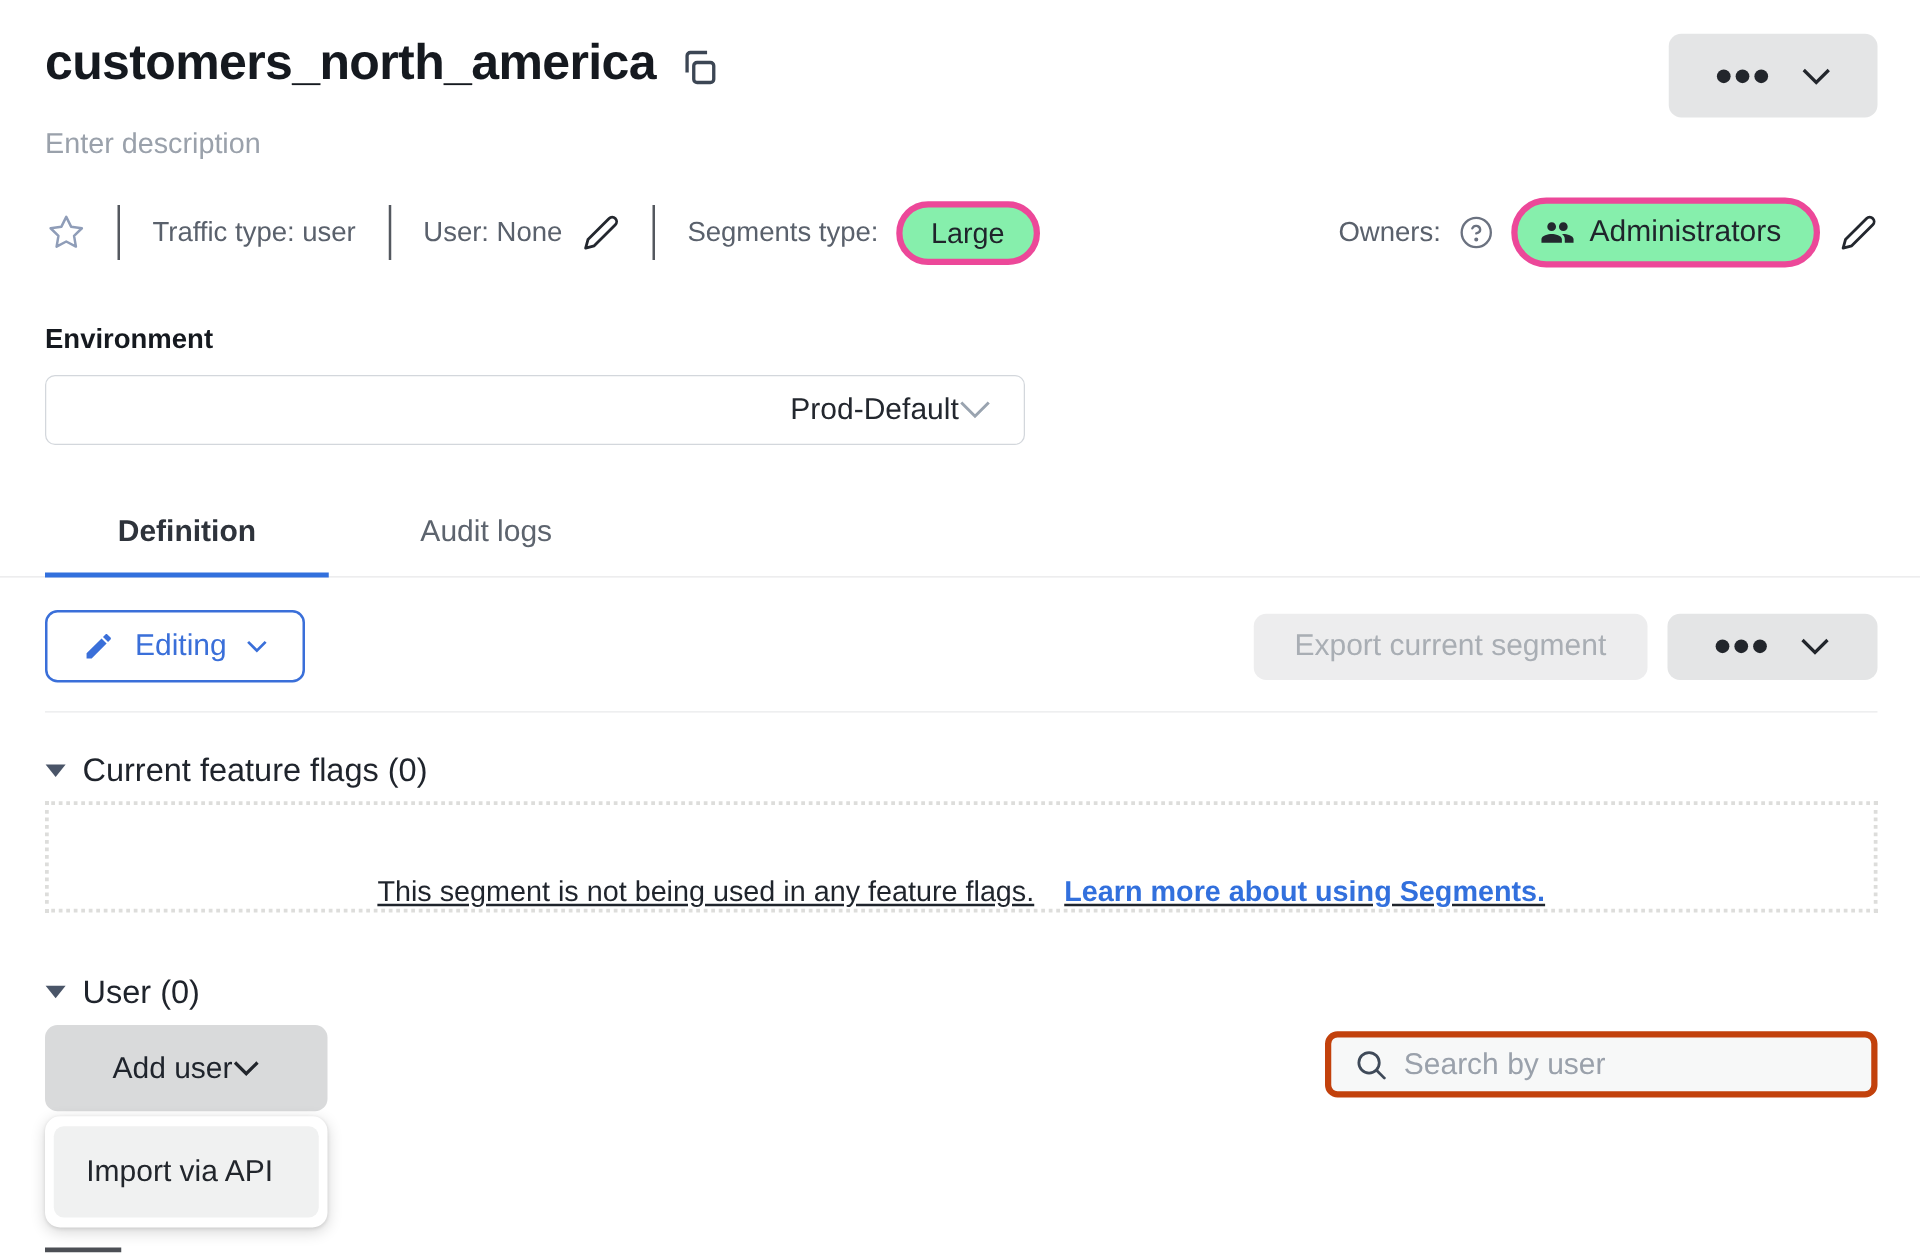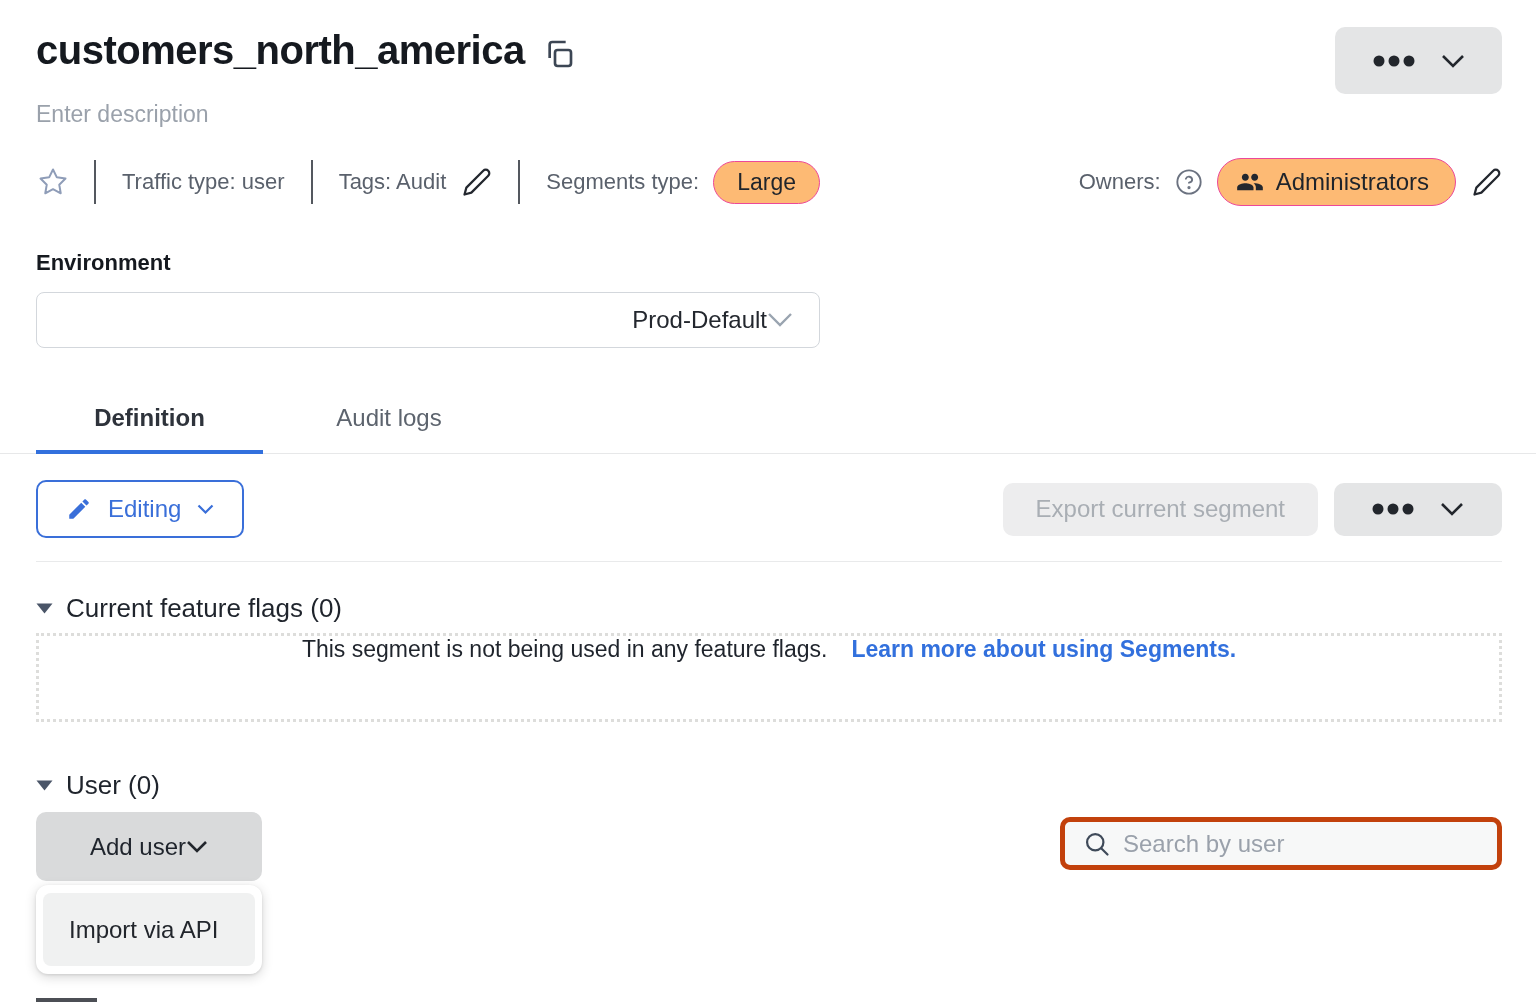--- a/index.html
+++ b/index.html
@@ -19,21 +19,21 @@
   .btn { border:none; cursor:pointer; font-family:inherit; display:flex; align-items:center; justify-content:center; }
   .btn-gray { background:#e4e5e6; border-radius:10px; gap:26px; }
   .top-menu-btn { position:absolute; right:0; top:27px; width:167px; height:67px; }
   .description { margin-top:28px; font-size:23px; color:#9aa1ab; cursor:text; width:fit-content; }
 
   .meta-row { margin-top:30px; display:flex; align-items:center; }
   .meta-text { font-size:22px; color:#5a616c; white-space:nowrap; }
   .vdiv { width:2px; height:44px; background:#54585f; margin:0 26px; }
   .star-wrap { display:flex; margin-left:2px; cursor:pointer; }
   .pencil-btn { background:none; border:none; cursor:pointer; display:flex; margin-left:16px; }
-  .pill { background:#fdba74; border:1px solid #ec4899; border-radius:999px;
+  .pill { background:#86efac; border:5px solid #ec4899; border-radius:999px;
           font-size:23px; color:#1f242b; padding:7px 23px; margin-left:14px; white-space:nowrap; }
   .pill.owners { display:flex; align-items:center; gap:12px; padding:9px 26px 9px 18px; font-size:24px; cursor:pointer; }
   .meta-spacer { flex:1; }
   .help-wrap { display:flex; margin-left:14px; cursor:pointer; }
 
   .env-label { margin-top:44px; font-size:22px; font-weight:700; color:#15191f; }
   .env-select { margin-top:16px; width:784px; height:56px; border:1px solid #d3d7dc; border-radius:8px;
                 display:flex; align-items:center; justify-content:flex-end; padding:0 26px 0 24px;
                 font-size:24px; color:#23272e; cursor:pointer; background:#fff; }
 
@@ -55,21 +55,21 @@
 
   .hr { margin-top:23px; border:none; border-top:1px solid #e9eaeb; height:0; }
 
   
   .section-head { display:flex; align-items:center; gap:13px; cursor:pointer; width:fit-content; }
   .section-head.flags { margin-top:31px; }
   .section-head.users { margin-top:48px; }
   .section-title { font-size:26px; font-weight:400; color:#1f242c; }
 
   .dotted-box { margin-top:9px; height:89px; border:3px dotted #dddddb; display:flex;
-                align-items:flex-start; justify-content:center; gap:24px; font-size:23px; color:#1f242c; }
+                align-items:flex-end; justify-content:center; gap:24px; font-size:23px; color:#1f242c;text-decoration:underline; }
   .dotted-box a { color:#3270dd; font-weight:700; text-decoration:none; cursor:pointer; }
 
   .user-row { margin-top:11px; display:flex; align-items:flex-start; justify-content:space-between; }
   .adduser-wrap { position:relative; }
   .adduser-btn { width:226px; height:69px; background:#d9dadb; border-radius:10px; font-size:24px;
                  color:#1f242c; }
   .dropdown-menu { margin-top:4px; width:226px; background:#ffffff; border-radius:12px; padding:8px 7px;
                    box-shadow:0 3px 12px rgba(0,0,0,0.16), 0 1px 3px rgba(0,0,0,0.10); }
   .dropdown-item { height:73px; background:#f0f1f1; border-radius:8px; display:flex; align-items:center;
                    padding-left:26px; font-size:24px; color:#22262c; cursor:pointer; }
@@ -116,21 +116,21 @@
       <span class="star-wrap">
         <svg width="30" height="30" viewBox="0 0 24 24" fill="none" stroke="#8f9db8" stroke-width="1.6" stroke-linejoin="round">
           <path d="M12 2l3.09 6.26L22 9.27l-5 4.87 1.18 6.88L12 17.77l-6.18 3.25L7 14.14 2 9.27l6.91-1.01L12 2z"></path>
         </svg>
       </span>
       <span class="vdiv"></span>
 
       <span class="meta-text">Traffic type: user</span>
       <span class="vdiv"></span>
 
-      <span class="meta-text">Tags: Audit</span>
+      <span class="meta-text">User: None</span>
       <button class="pencil-btn">
         <svg width="30" height="30" viewBox="0 0 24 24" fill="none" stroke="#23272e" stroke-width="1.8" stroke-linejoin="round">
           <path d="M17 3a2.828 2.828 0 1 1 4 4L7.5 20.5 2 22l1.5-5.5L17 3z"></path>
         </svg>
       </button>
       <span class="vdiv"></span>
 
       <span class="meta-text">Segments type:</span>
       <span class="pill">Large</span>
 

